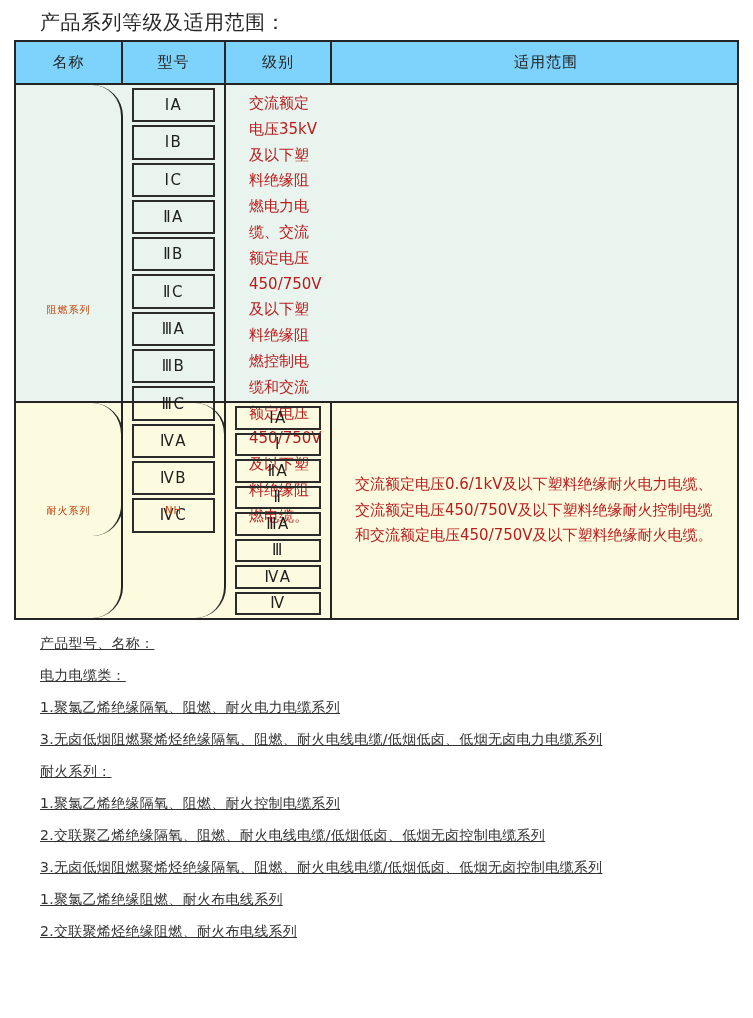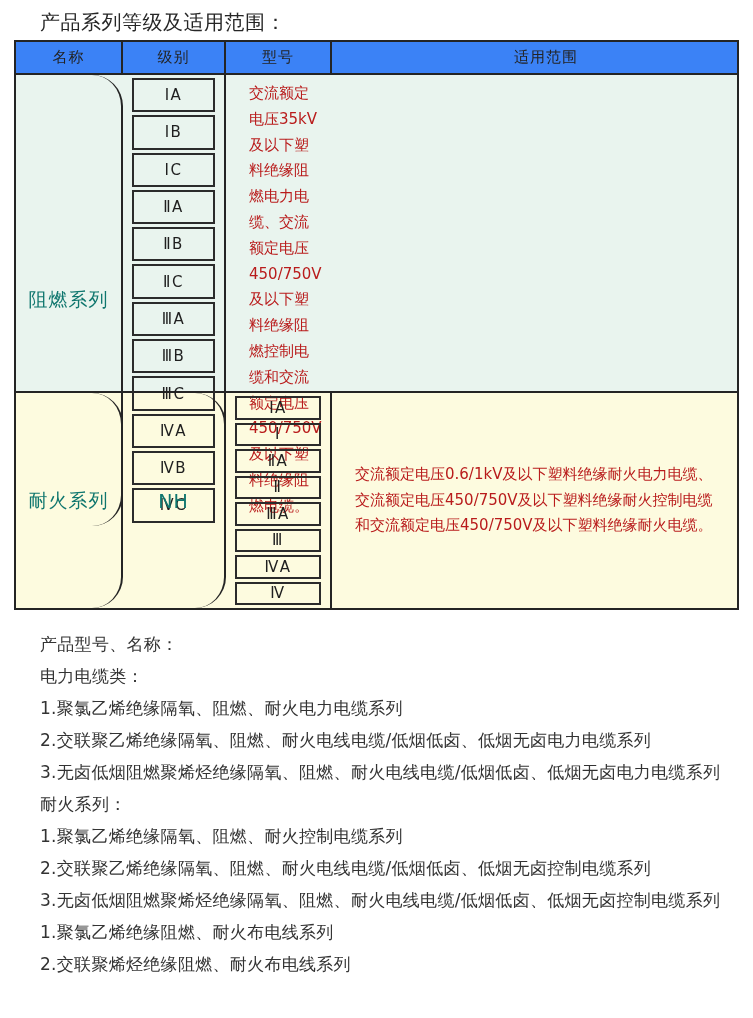--- a/index.html
+++ b/index.html
@@ -16,67 +16,68 @@
   }
   
   .tbl {
     position:absolute; left:14px; top:40px; width:725px;
     border:2px solid #242424;
   }
   .row { display:grid; grid-template-columns:107px 103px 106px 1fr; }
   .cell { border-right:2px solid #242424; min-width:0; }
   .cell:last-child { border-right:none;padding-left:23px; }
   .head {
-    height:33px; background:#3b82f6;
+    height:43px; background:#7dd3fc;
     border-bottom:2px solid #242424;
   }
   .head .cell {
     display:flex; align-items:center; justify-content:center;
     font-size:15px; color:#232323; letter-spacing:1px;
   }
   .section.zr { height:318px; background:#e9f4ee; border-bottom:2px solid #242424; }
   .section.nh { height:215px; background:#fdfbdf; }
   .c-center {
     display:flex; align-items:center; justify-content:center;
-    font-size:19px; color:#0f766e; letter-spacing:1px;border-radius:31px;
+    font-size:10px; color:#c2410c; letter-spacing:1px;border-radius:31px;
   }
   .grade-col {
     display:flex; flex-direction:column;
     padding:3px 9px; gap:3px;
   }
   .gbox {
     flex:1; border:2px solid #2b2b2b;
     display:flex; align-items:center; justify-content:center;
     font-size:15px; color:#1f1f1f; letter-spacing:1.5px;
   }
   .c-scope {
     display:flex; align-items:center;
     padding:6px 10px 6px 9px;
     font-size:15px; line-height:1.72; color:#b91c1c;
     text-align:left;
   }
   
   .listing { position:absolute; left:40px; top:628px; right:14px; }
   .line {
     height:32px; display:flex; align-items:center;
-    font-size:17px; color:#333333; white-space:nowrap;
+    font-size:14px; color:#333333; white-space:nowrap;
     letter-spacing:0.3px;
+    text-decoration:underline;
   }
 </style>
 </head>
 <body>
 
 <div class="page-title">产品系列等级及适用范围：</div>
 
 <div class="tbl">
 
   <div class="row head">
     <div class="cell">名称</div>
+    <div class="cell">型号</div>
     <div class="cell">级别</div>
-    <div class="cell">型号</div>
     <div class="cell">适用范围</div>
   </div>
 
   <div class="row section zr">
     <div class="cell c-center">阻燃系列</div>
     <div class="cell grade-col">
       <div class="gbox">ⅠA</div>
       <div class="gbox">ⅠB</div>
       <div class="gbox">ⅠC</div>
       <div class="gbox">ⅡA</div>
@@ -107,21 +108,20 @@
     </div>
     <div class="cell c-scope">交流额定电压0.6/1kV及以下塑料绝缘耐火电力电缆、交流额定电压450/750V及以下塑料绝缘耐火控制电缆和交流额定电压450/750V及以下塑料绝缘耐火电缆。</div>
   </div>
 
 </div>
 
 <div class="listing">
   <div class="line">产品型号、名称：</div>
   <div class="line">电力电缆类：</div>
   <div class="line">1.聚氯乙烯绝缘隔氧、阻燃、耐火电力电缆系列</div>
-  <div class="line">2.交联聚乙烯绝缘隔氧、阻燃、耐火电线电缆/低烟低卤、低烟无卤电力电缆系列</div>
   <div class="line">3.无卤低烟阻燃聚烯烃绝缘隔氧、阻燃、耐火电线电缆/低烟低卤、低烟无卤电力电缆系列</div>
   <div class="line">耐火系列：</div>
   <div class="line">1.聚氯乙烯绝缘隔氧、阻燃、耐火控制电缆系列</div>
   <div class="line">2.交联聚乙烯绝缘隔氧、阻燃、耐火电线电缆/低烟低卤、低烟无卤控制电缆系列</div>
   <div class="line">3.无卤低烟阻燃聚烯烃绝缘隔氧、阻燃、耐火电线电缆/低烟低卤、低烟无卤控制电缆系列</div>
   <div class="line">1.聚氯乙烯绝缘阻燃、耐火布电线系列</div>
   <div class="line">2.交联聚烯烃绝缘阻燃、耐火布电线系列</div>
 </div>
 
 </body></html>

